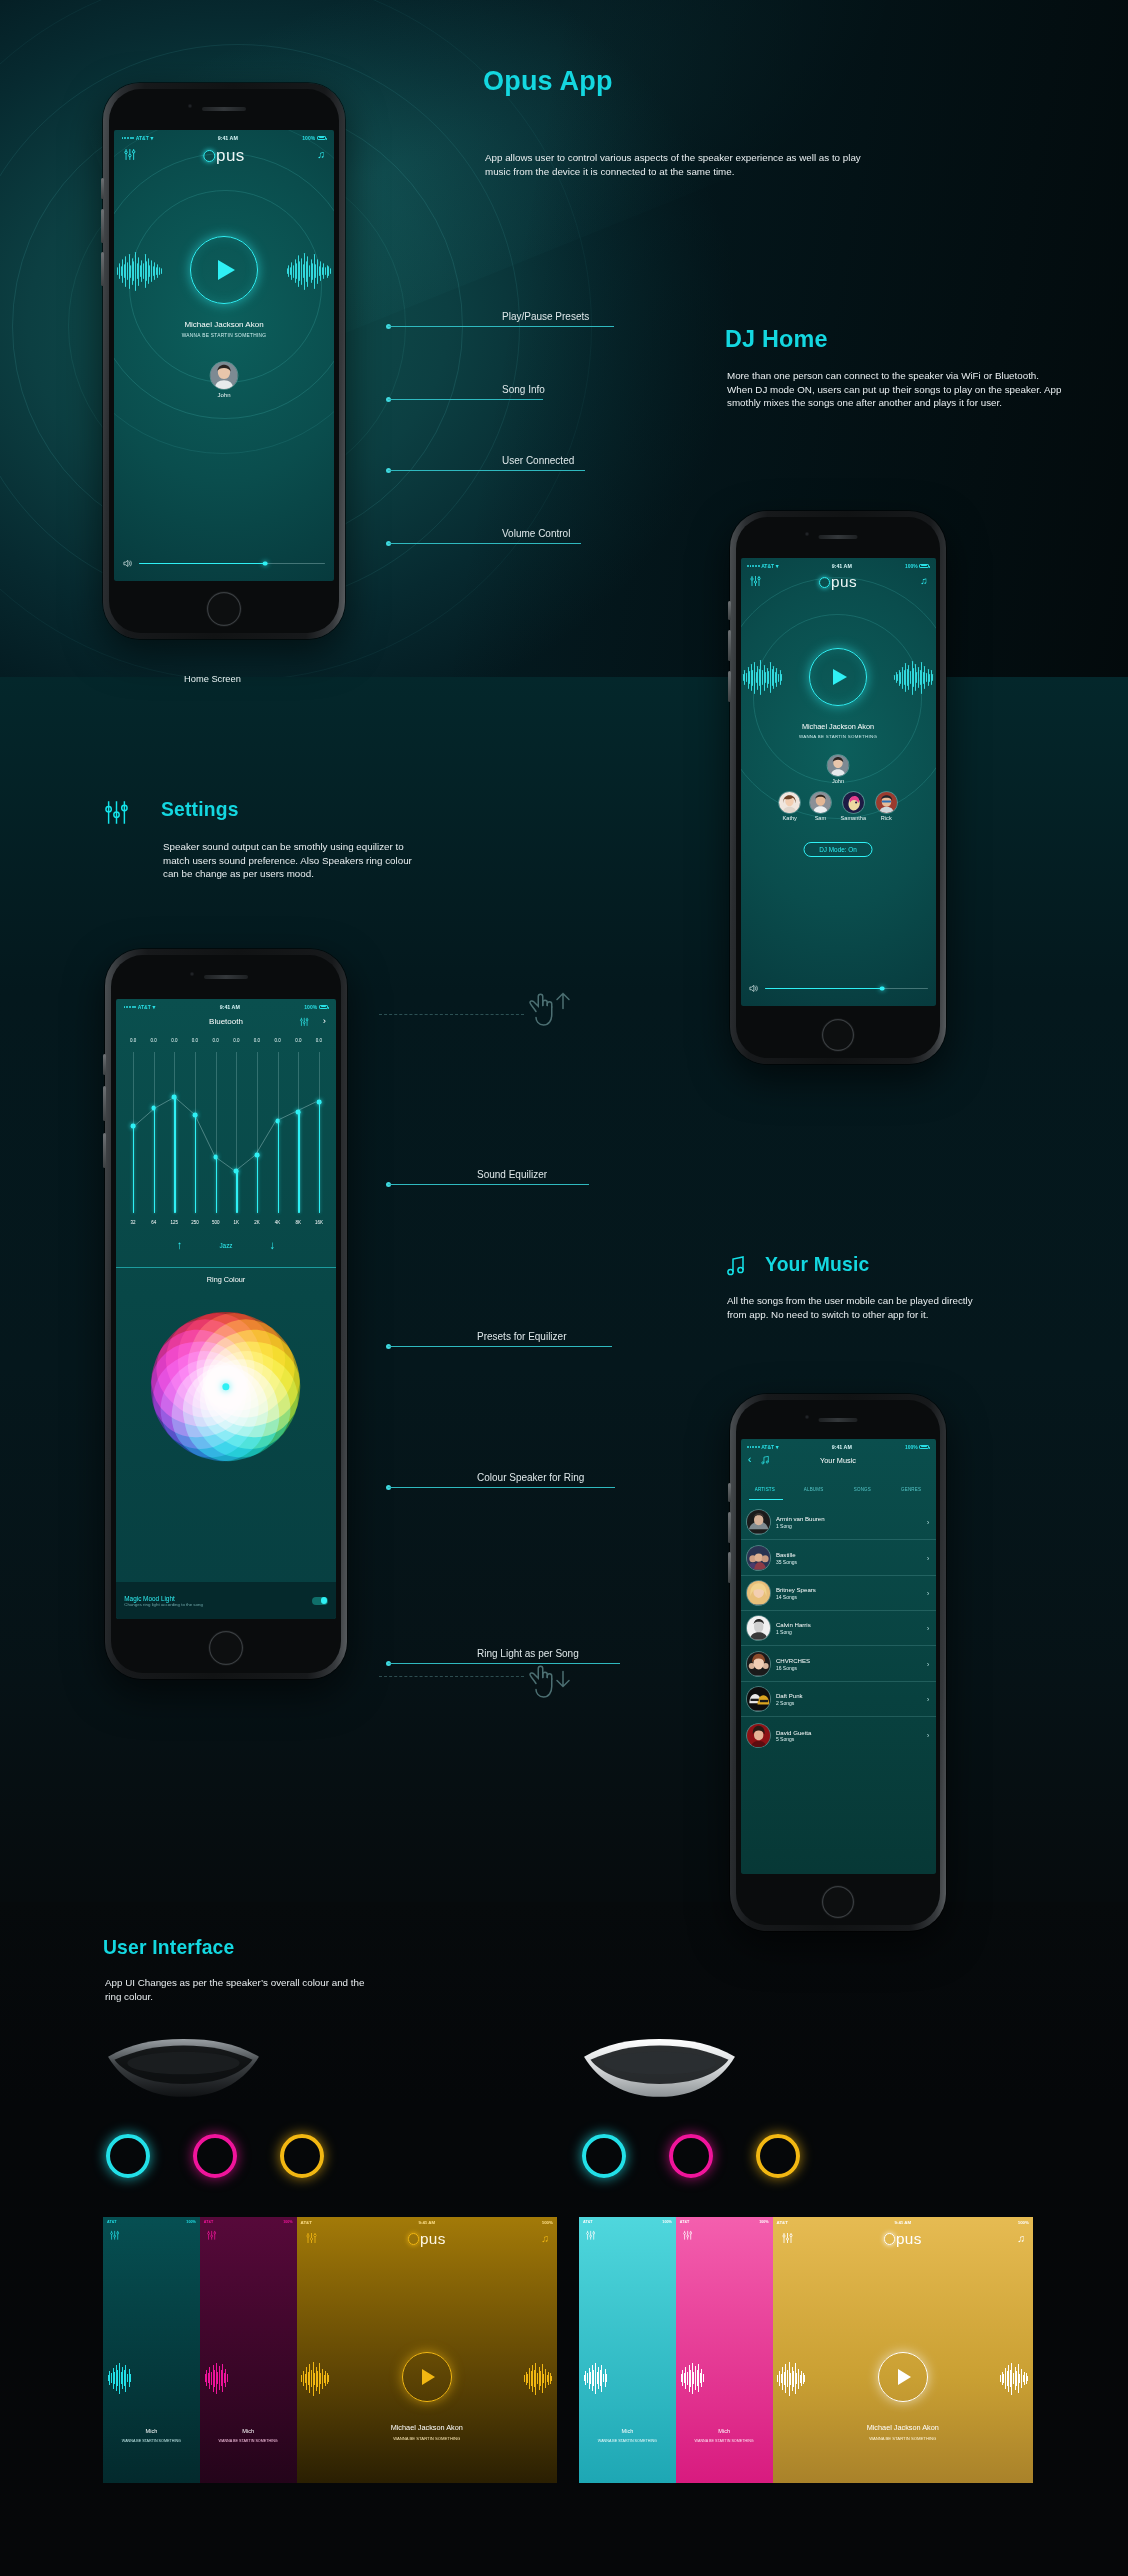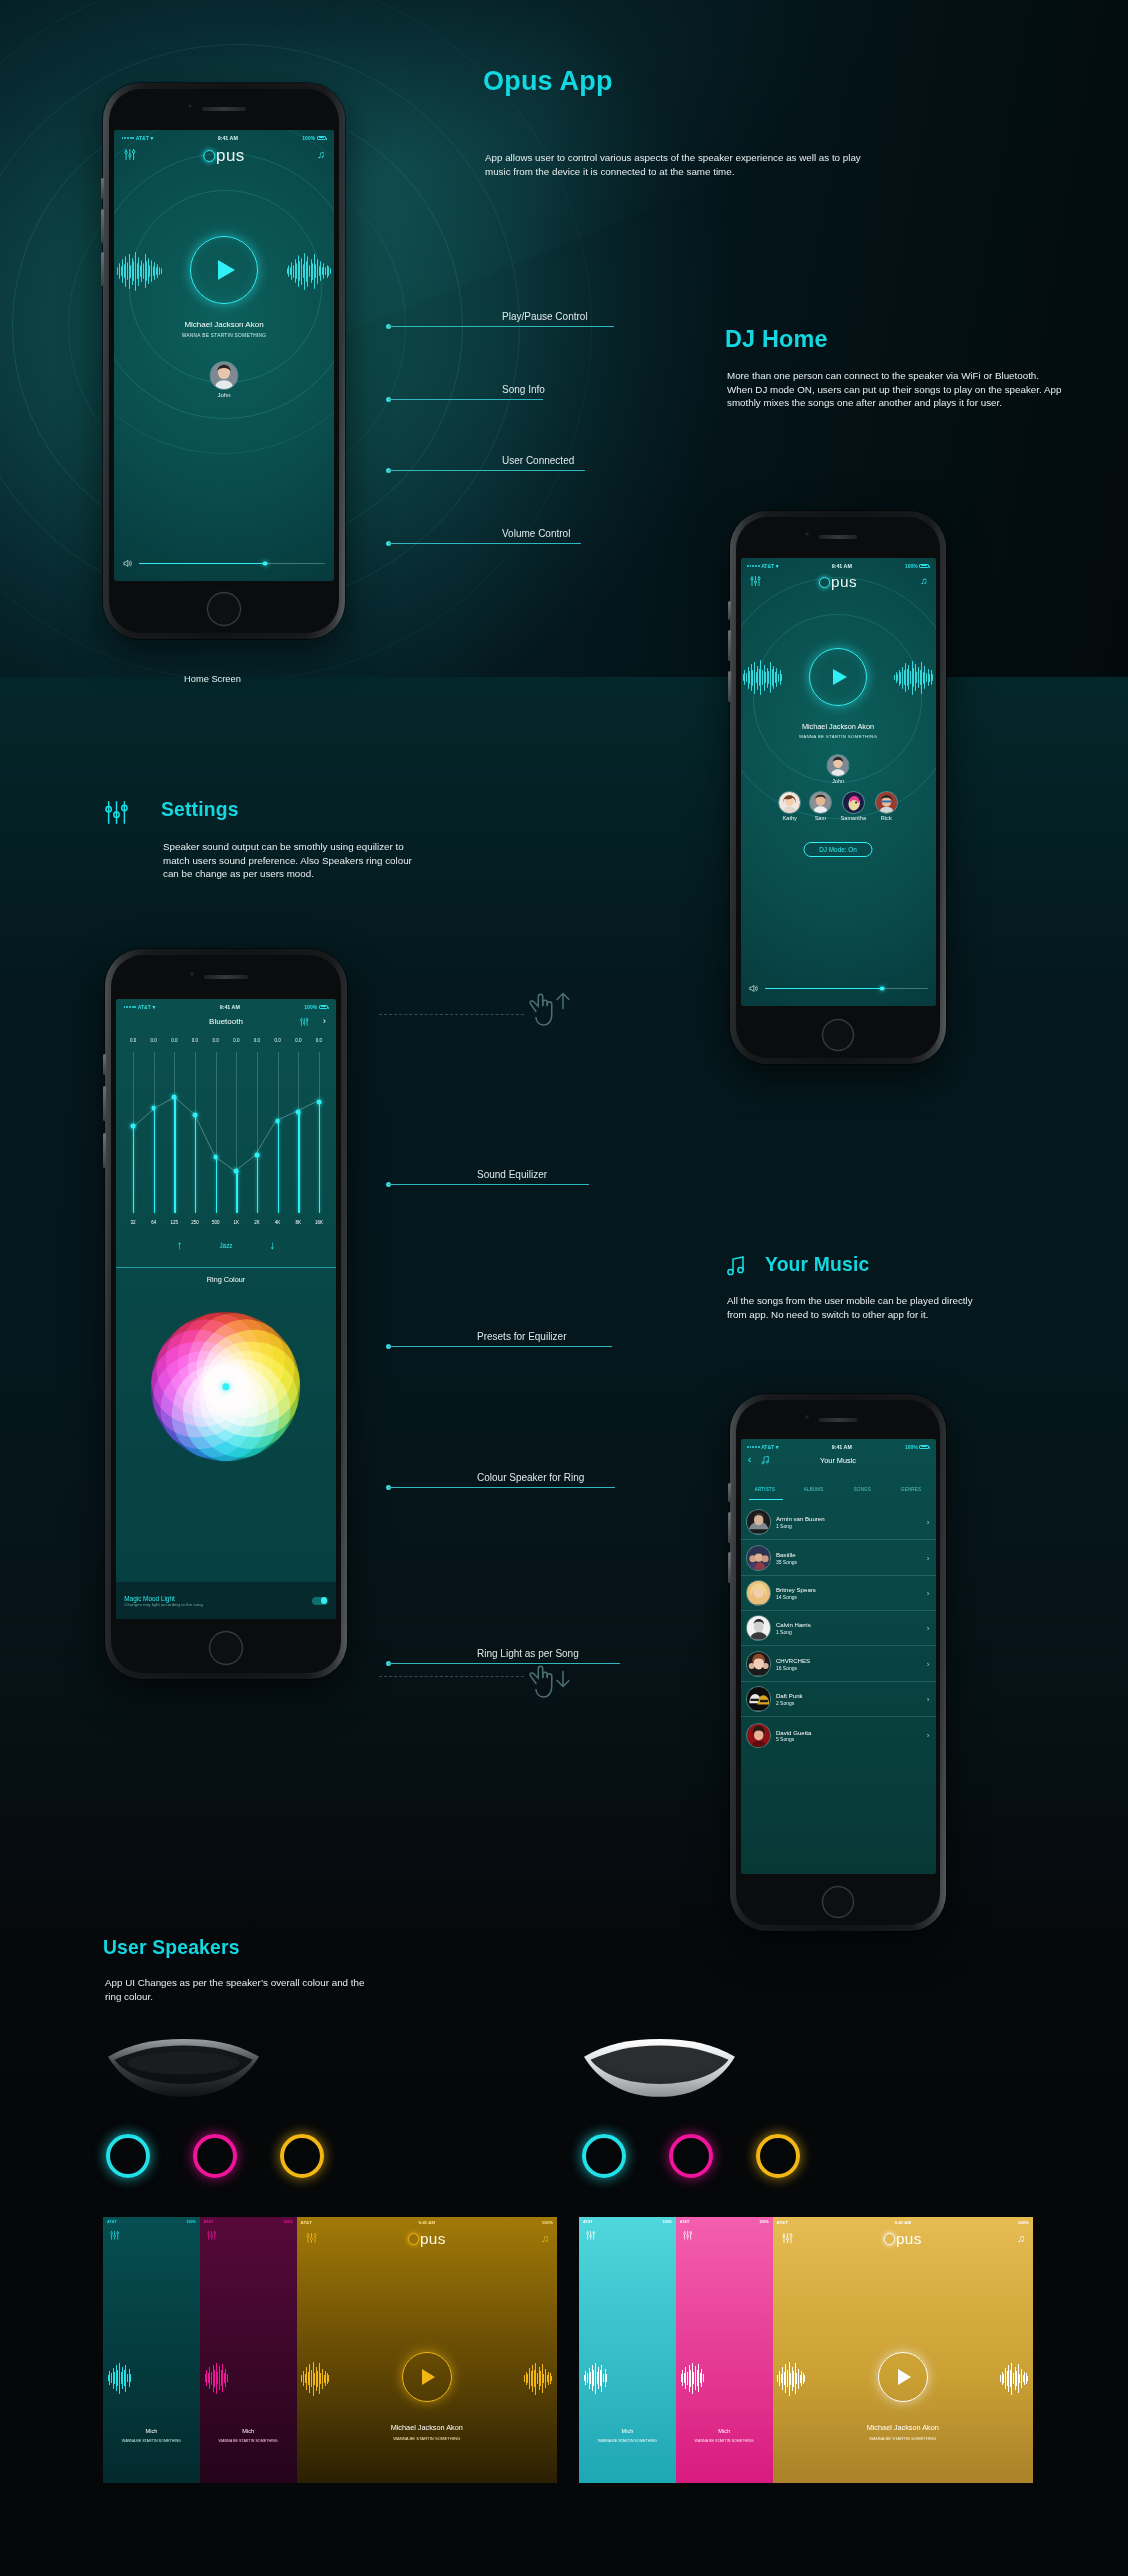--- a/index.html
+++ b/index.html
@@ -344,21 +344,21 @@
         </span>
       </div>
     </div>
   </div>
 </div>
 <div class="caption" style="left:184px;top:674px;z-index:6;">Home Screen</div>
 
 <div class="ann" style="left:388px;top:326px;z-index:6;">
   <span class="ann-dot"></span>
   <span class="ann-line" style="width:226px;"></span>
-  <span class="ann-label" style="left:114px;">Play/Pause Control</span>
+  <span class="ann-label" style="left:114px;">Play/Pause Presets</span>
 </div>
 <div class="ann" style="left:388px;top:399px;z-index:6;">
   <span class="ann-dot"></span>
   <span class="ann-line" style="width:155px;"></span>
   <span class="ann-label" style="left:114px;">Song Info</span>
 </div>
 <div class="ann" style="left:388px;top:470px;z-index:6;">
   <span class="ann-dot"></span>
   <span class="ann-line" style="width:197px;"></span>
   <span class="ann-label" style="left:114px;">User Connected</span>
@@ -941,21 +941,21 @@
           <b>David Guetta</b>
           <i>5 Songs</i>
         </span>
         <span class="chev">›</span>
       </div>
     </div>
   </div>
 </div>
 
 <div style="position:absolute;left:103px;top:1937px;z-index:6;">
-  <div class="sec-title small">User Speakers</div>
+  <div class="sec-title small">User Interface</div>
 </div>
 <div style="position:absolute;left:105px;top:1976px;width:266px;z-index:6;">
   <div class="body-copy">App UI Changes as per the speaker’s overall colour and the ring colour.</div>
 </div>
 
 <svg class="speaker-img" style="left:103px;top:2039px;width:161px;height:61px;z-index:6;" viewBox="0 0 200 76">
   <defs>
       <linearGradient id="spdk" x1="0" y1="0" x2="0" y2="1">
     <stop offset="0%" stop-color="#9aa0a4"></stop>
         <stop offset="45%" stop-color="#3c4043"></stop>

